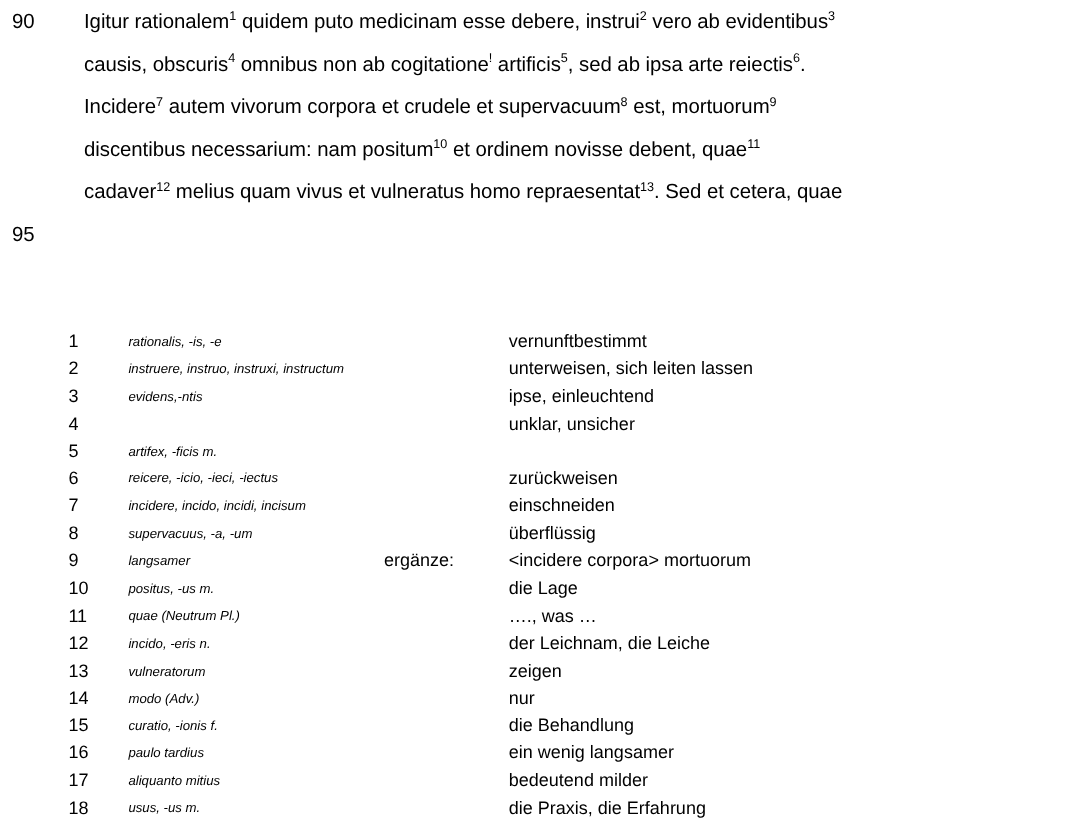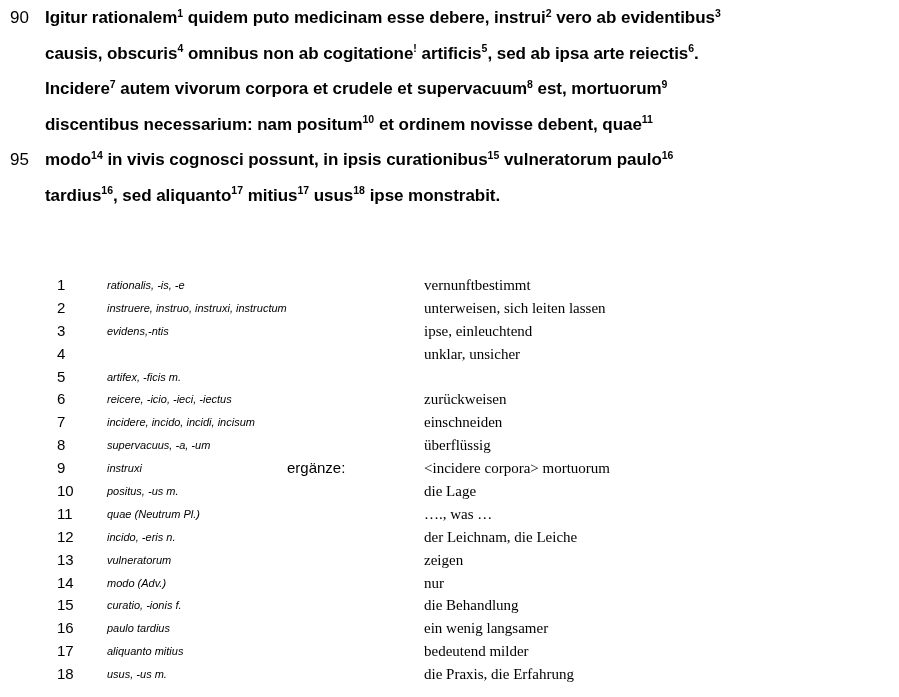--- a/index.html
+++ b/index.html
@@ -35,26 +35,25 @@
     position: absolute;
     left: 10px;
     top: 0;
     width: 34px;
     text-align: left;
     font-size: 17px;
     line-height: 35.5px;
   }
   .line-body {
     position: absolute;
-    left: 45px;
+    left: 70px;
     top: 0;
     font-size: 17px;
     line-height: 35.5px;
     letter-spacing: -0.05px;
-    font-weight: bold;
   }
   .line-body sup {
     font-size: 10.5px;
     line-height: 0;
     vertical-align: baseline;
     position: relative;
     top: -6.5px;
     letter-spacing: 0;
   }
 
@@ -83,32 +82,31 @@
   .v-lat {
     position: absolute;
     left: 107px;
     top: 0;
     font-size: 11px;
     line-height: 22.9px;
     font-style: italic;
   }
   .v-mid {
     position: absolute;
-    left: 287px;
+    left: 320px;
     top: 0;
     font-size: 15px;
     line-height: 22.9px;
   }
   .v-ger {
     position: absolute;
     left: 424px;
     top: 0;
     font-size: 15px;
     line-height: 22.9px;
-    font-family: Liberation Serif, serif;
   }
 </style>
 </head>
 <body>
 
 <div class="passage" id="passage-root">
     <div class="text-line">
       <span class="line-no">90</span>
       <span class="line-body">Igitur rationalem<sup>1</sup> quidem puto medicinam esse debere, instrui<sup>2</sup> vero ab evidentibus<sup>3</sup></span>
     </div>
@@ -118,26 +116,25 @@
     </div>
     <div class="text-line">
       <span class="line-no"></span>
       <span class="line-body">Incidere<sup>7</sup> autem vivorum corpora et crudele et supervacuum<sup>8</sup> est, mortuorum<sup>9</sup></span>
     </div>
     <div class="text-line">
       <span class="line-no"></span>
       <span class="line-body">discentibus necessarium: nam positum<sup>10</sup> et ordinem novisse debent, quae<sup>11</sup></span>
     </div>
     <div class="text-line">
+      <span class="line-no"></span>
+      <span class="line-body">cadaver<sup>12</sup> melius quam vivus et vulneratus homo repraesentat<sup>13</sup>. Sed et cetera, quae</span>
+    </div>
+    <div class="text-line">
       <span class="line-no">95</span>
-      <span class="line-body">modo<sup>14</sup> in vivis cognosci possunt, in ipsis curationibus<sup>15</sup> vulneratorum paulo<sup>16</sup></span>
-    </div>
-    <div class="text-line">
-      <span class="line-no"></span>
-      <span class="line-body">tardius<sup>16</sup>, sed aliquanto<sup>17</sup> mitius<sup>17</sup> usus<sup>18</sup> ipse monstrabit.</span>
     </div>
   </div>
 
 <div class="vocab" id="vocab-root">
     <div class="vocab-row">
       <span class="v-num">1</span>
       <span class="v-lat">rationalis, -is, -e</span>
       <span class="v-ger">vernunftbestimmt</span>
     </div>
     <div class="vocab-row">
@@ -168,21 +165,21 @@
       <span class="v-lat">incidere, incido, incidi, incisum</span>
       <span class="v-ger">einschneiden</span>
     </div>
     <div class="vocab-row">
       <span class="v-num">8</span>
       <span class="v-lat">supervacuus, -a, -um</span>
       <span class="v-ger">überflüssig</span>
     </div>
     <div class="vocab-row">
       <span class="v-num">9</span>
-      <span class="v-lat">instruxi</span>
+      <span class="v-lat">langsamer</span>
       <span class="v-mid">ergänze:</span>
       <span class="v-ger">&lt;incidere corpora&gt; mortuorum</span>
     </div>
     <div class="vocab-row">
       <span class="v-num">10</span>
       <span class="v-lat">positus, -us m.</span>
       <span class="v-ger">die Lage</span>
     </div>
     <div class="vocab-row">
       <span class="v-num">11</span>

